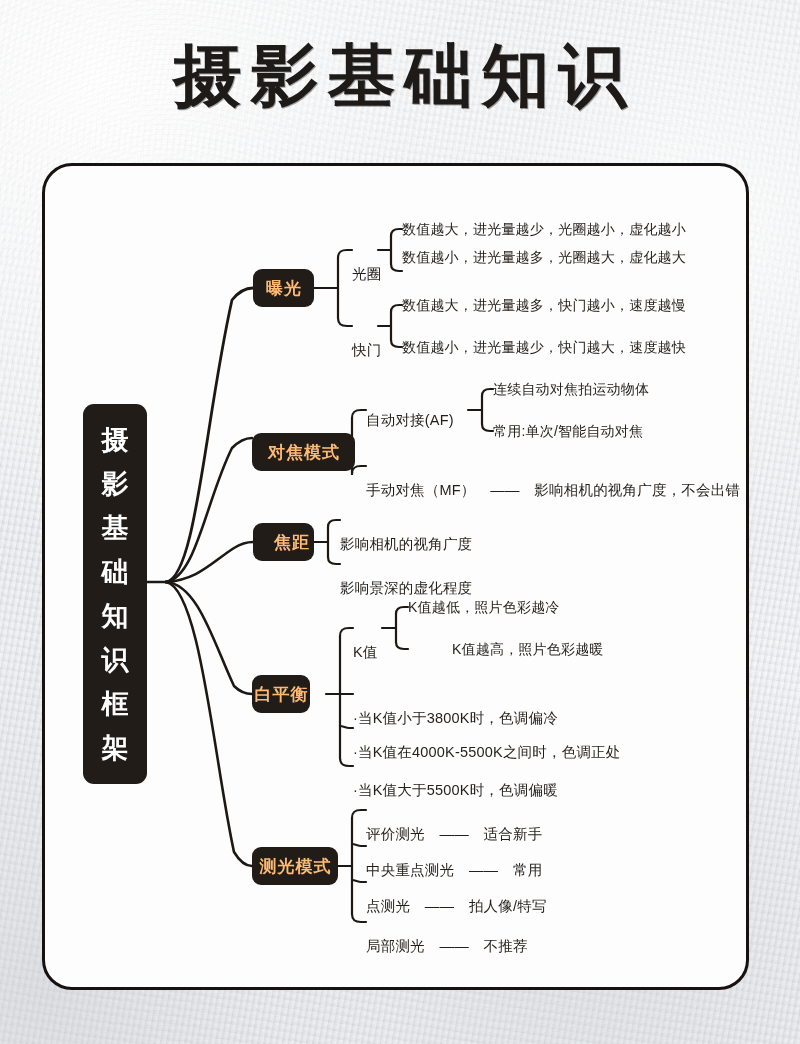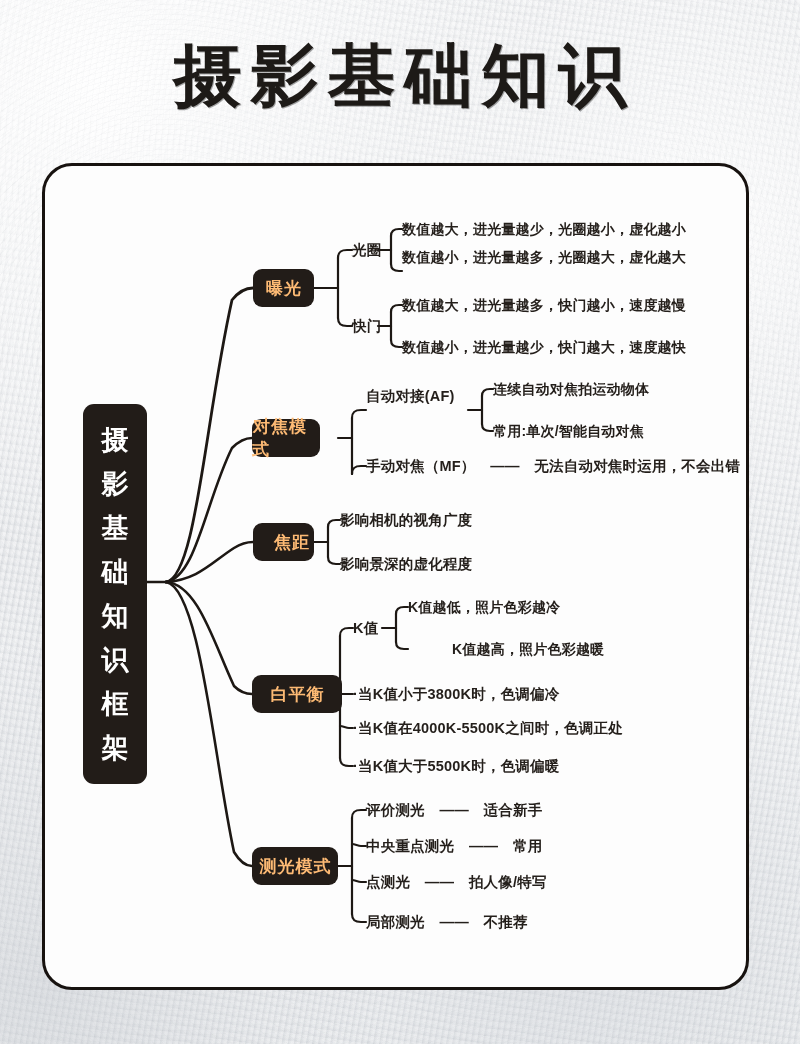--- a/index.html
+++ b/index.html
@@ -118,25 +118,25 @@
     letter-spacing: 1px;
     text-indent: 1px;
     height: 38px;
   }
 
   
   .node-text {
     position: absolute;
     z-index: 8;
     color: #241f1b;
-    font-weight: bold;
+    font-weight: normal;
     white-space: nowrap;
     line-height: 18px;
   }
-  .lvl2 { font-size: 14.5px; }
+  .lvl2 { font-size: 14.5px; margin-top: 24px; }
   .lvl3 { font-size: 14px; }
   .lvl2, .lvl3 { letter-spacing: .2px; }
 </style>
 </head>
 <body>
 
 <div id="bg-texture"></div>
 <div id="bg-noise"></div>
 
 <div id="page-title">摄影基础知识</div>
@@ -227,34 +227,34 @@
 <div class="branch-node" style="left:253px; top:269px; width:61px;">曝光</div>
 
 <div class="node-text lvl2" style="left:352px; top:241px;">光圈</div>
 <div class="node-text lvl3" style="left:402px; top:220px;">数值越大，进光量越少，光圈越小，虚化越小</div>
 <div class="node-text lvl3" style="left:402px; top:248px;">数值越小，进光量越多，光圈越大，虚化越大</div>
 
 <div class="node-text lvl2" style="left:352px; top:317px;">快门</div>
 <div class="node-text lvl3" style="left:402px; top:296px;">数值越大，进光量越多，快门越小，速度越慢</div>
 <div class="node-text lvl3" style="left:402px; top:338px;">数值越小，进光量越少，快门越大，速度越快</div>
 
-<div class="branch-node" style="left:252px; top:419px; width:68px;">对焦模式</div>
+<div class="branch-node" style="left:252px; top:433px; width:103px;">对焦模式</div>
 
 <div class="node-text lvl2" style="left:366px; top:387px;">自动对接(AF)</div>
 <div class="node-text lvl3" style="left:493px; top:380px;">连续自动对焦拍运动物体</div>
 <div class="node-text lvl3" style="left:493px; top:422px;">常用:单次/智能自动对焦</div>
 
-<div class="node-text lvl2" style="left:366px; top:457px;">手动对焦（MF）　——　无法自动对焦时运用，不会出错</div>
+<div class="node-text lvl2" style="left:366px; top:457px;">手动对焦（MF）　——　影响相机的视角广度，不会出错</div>
 
 <div class="branch-node" style="left:253px; top:523px; width:61px;padding-left:16px;">焦距</div>
 
 <div class="node-text lvl2" style="left:340px; top:511px;">影响相机的视角广度</div>
 <div class="node-text lvl2" style="left:340px; top:555px;">影响景深的虚化程度</div>
 
-<div class="branch-node" style="left:252px; top:675px; width:90px;">白平衡</div>
+<div class="branch-node" style="left:252px; top:675px; width:58px;">白平衡</div>
 
 <div class="node-text lvl2" style="left:353px; top:619px;">K值</div>
 <div class="node-text lvl3" style="left:408px; top:598px;">K值越低，照片色彩越冷</div>
 <div class="node-text lvl3" style="left:408px; top:640px;padding-left:44px;">K值越高，照片色彩越暖</div>
 
 <div class="node-text lvl2" style="left:353px; top:685px;">·当K值小于3800K时，色调偏冷</div>
 <div class="node-text lvl2" style="left:353px; top:719px;">·当K值在4000K-5500K之间时，色调正处</div>
 <div class="node-text lvl2" style="left:353px; top:757px;">·当K值大于5500K时，色调偏暖</div>
 
 <div class="branch-node" style="left:252px; top:847px; width:86px;">测光模式</div>

